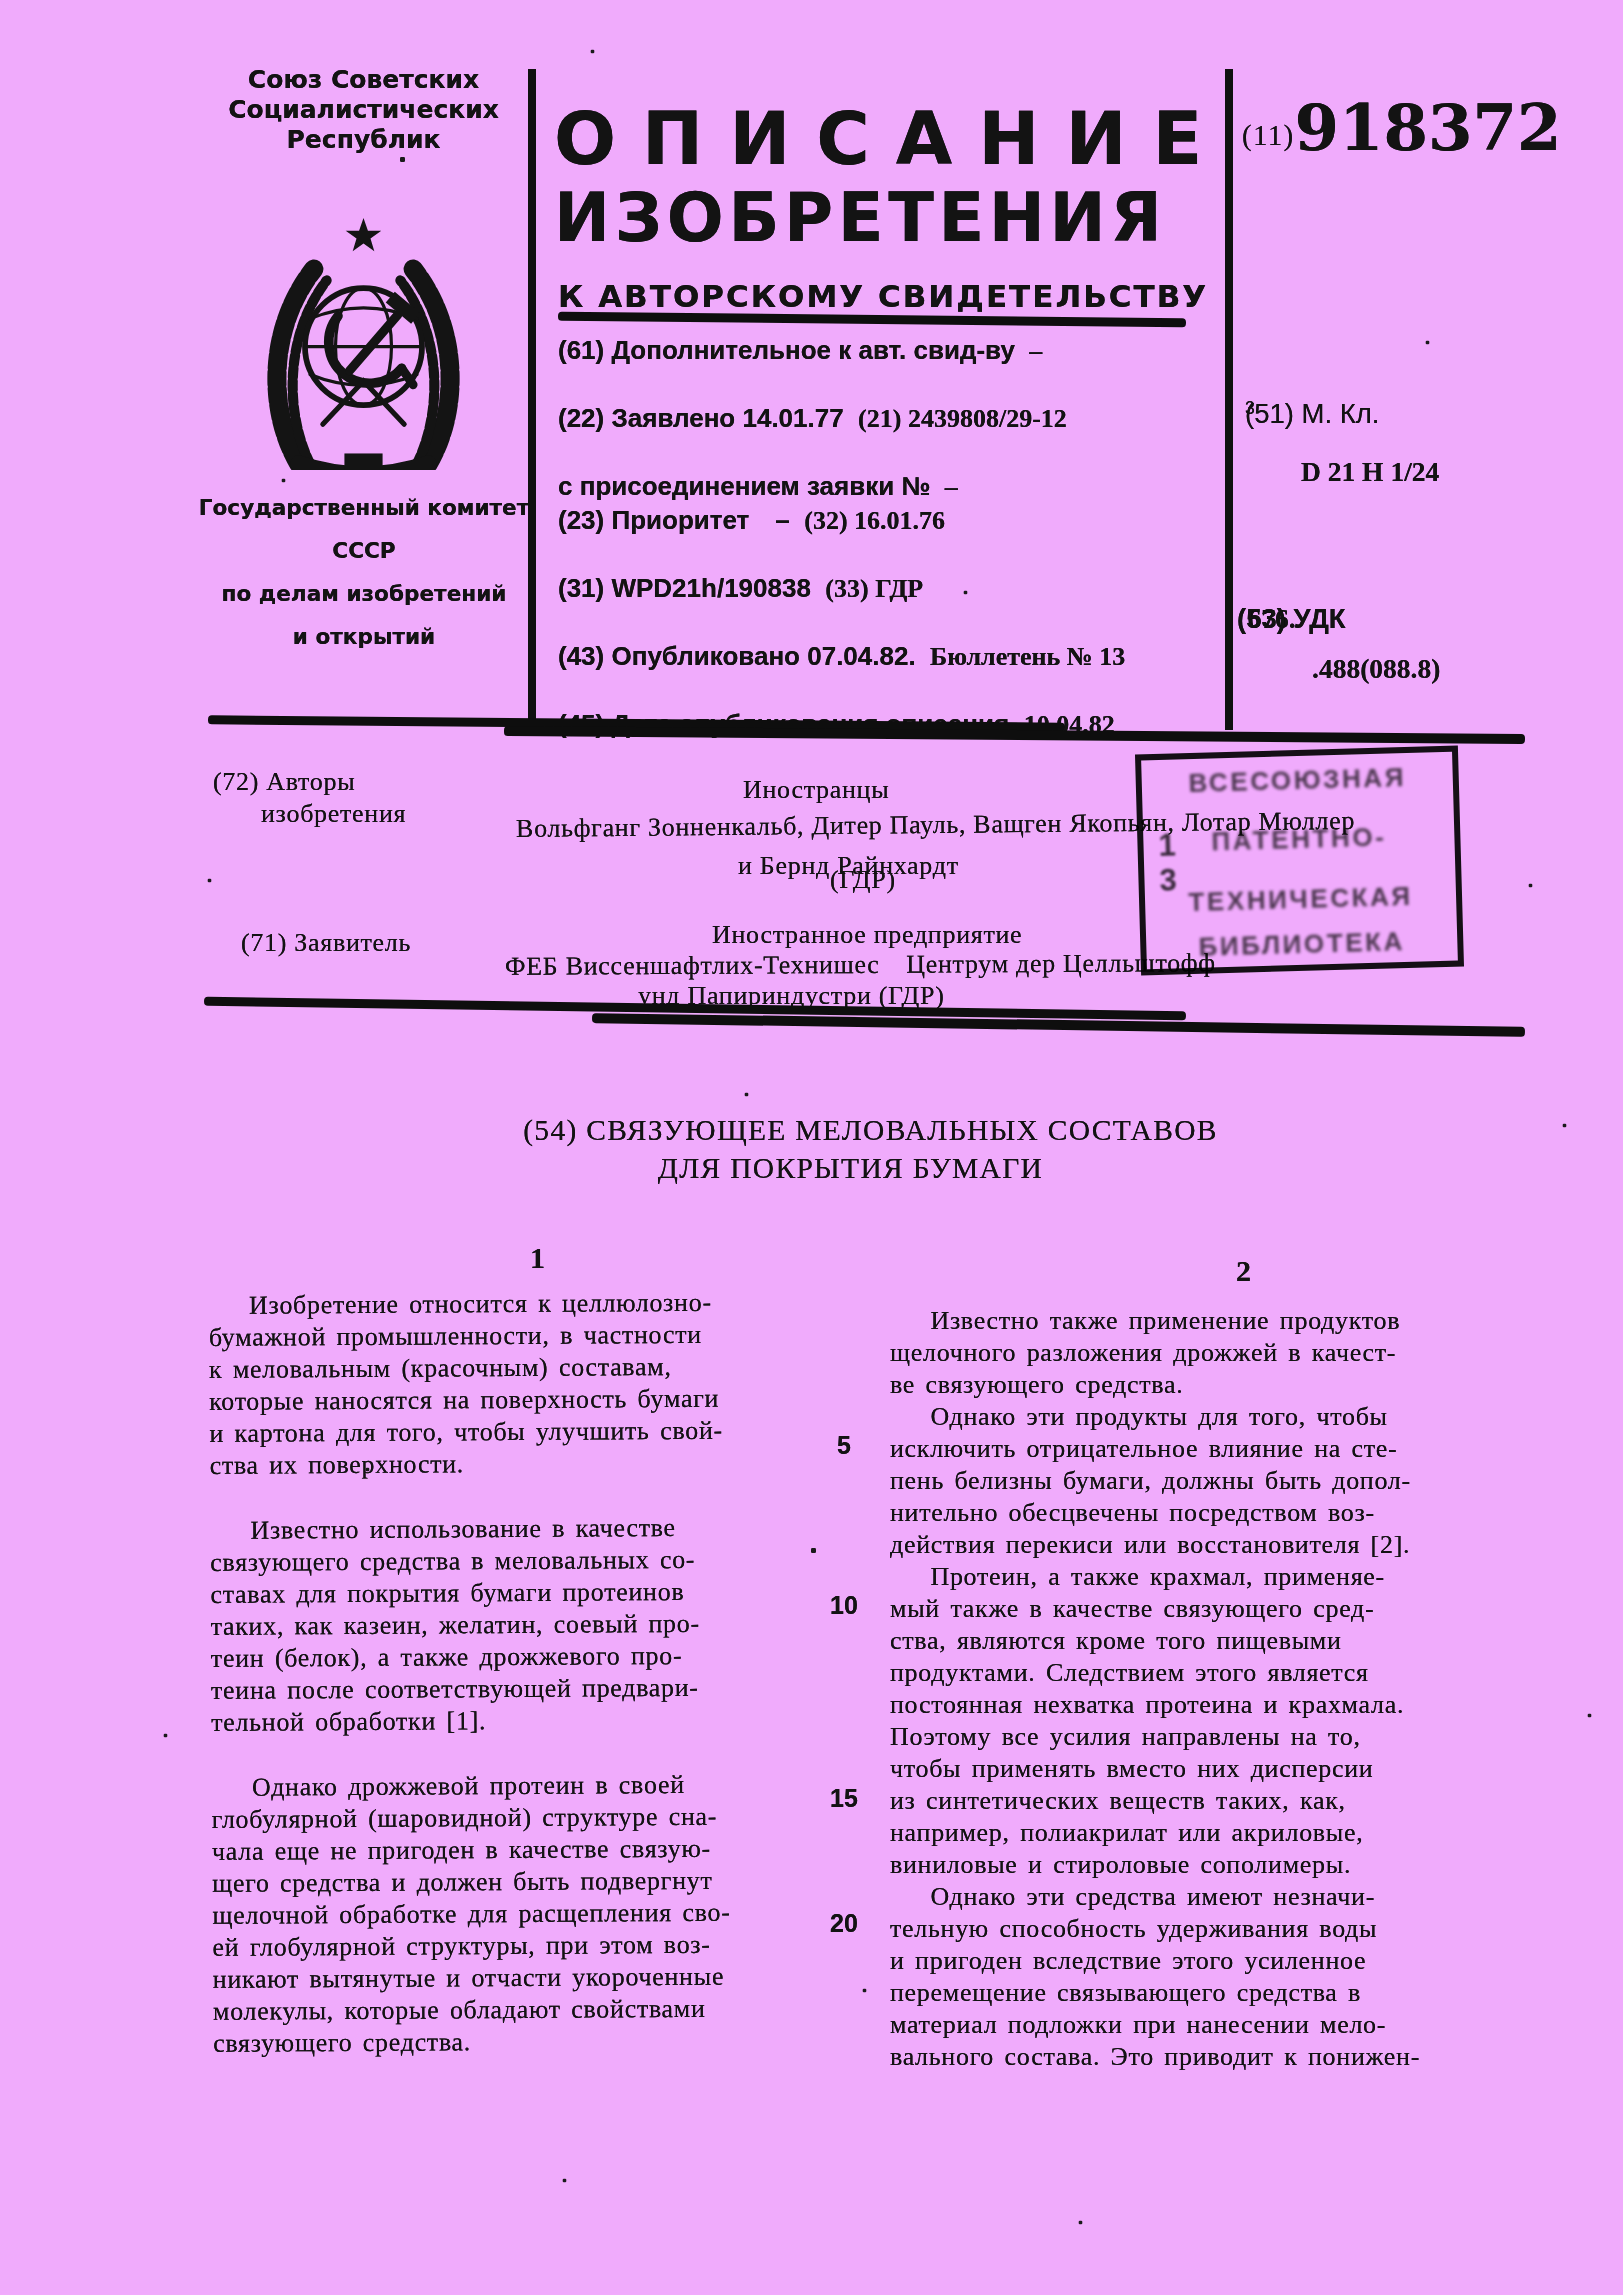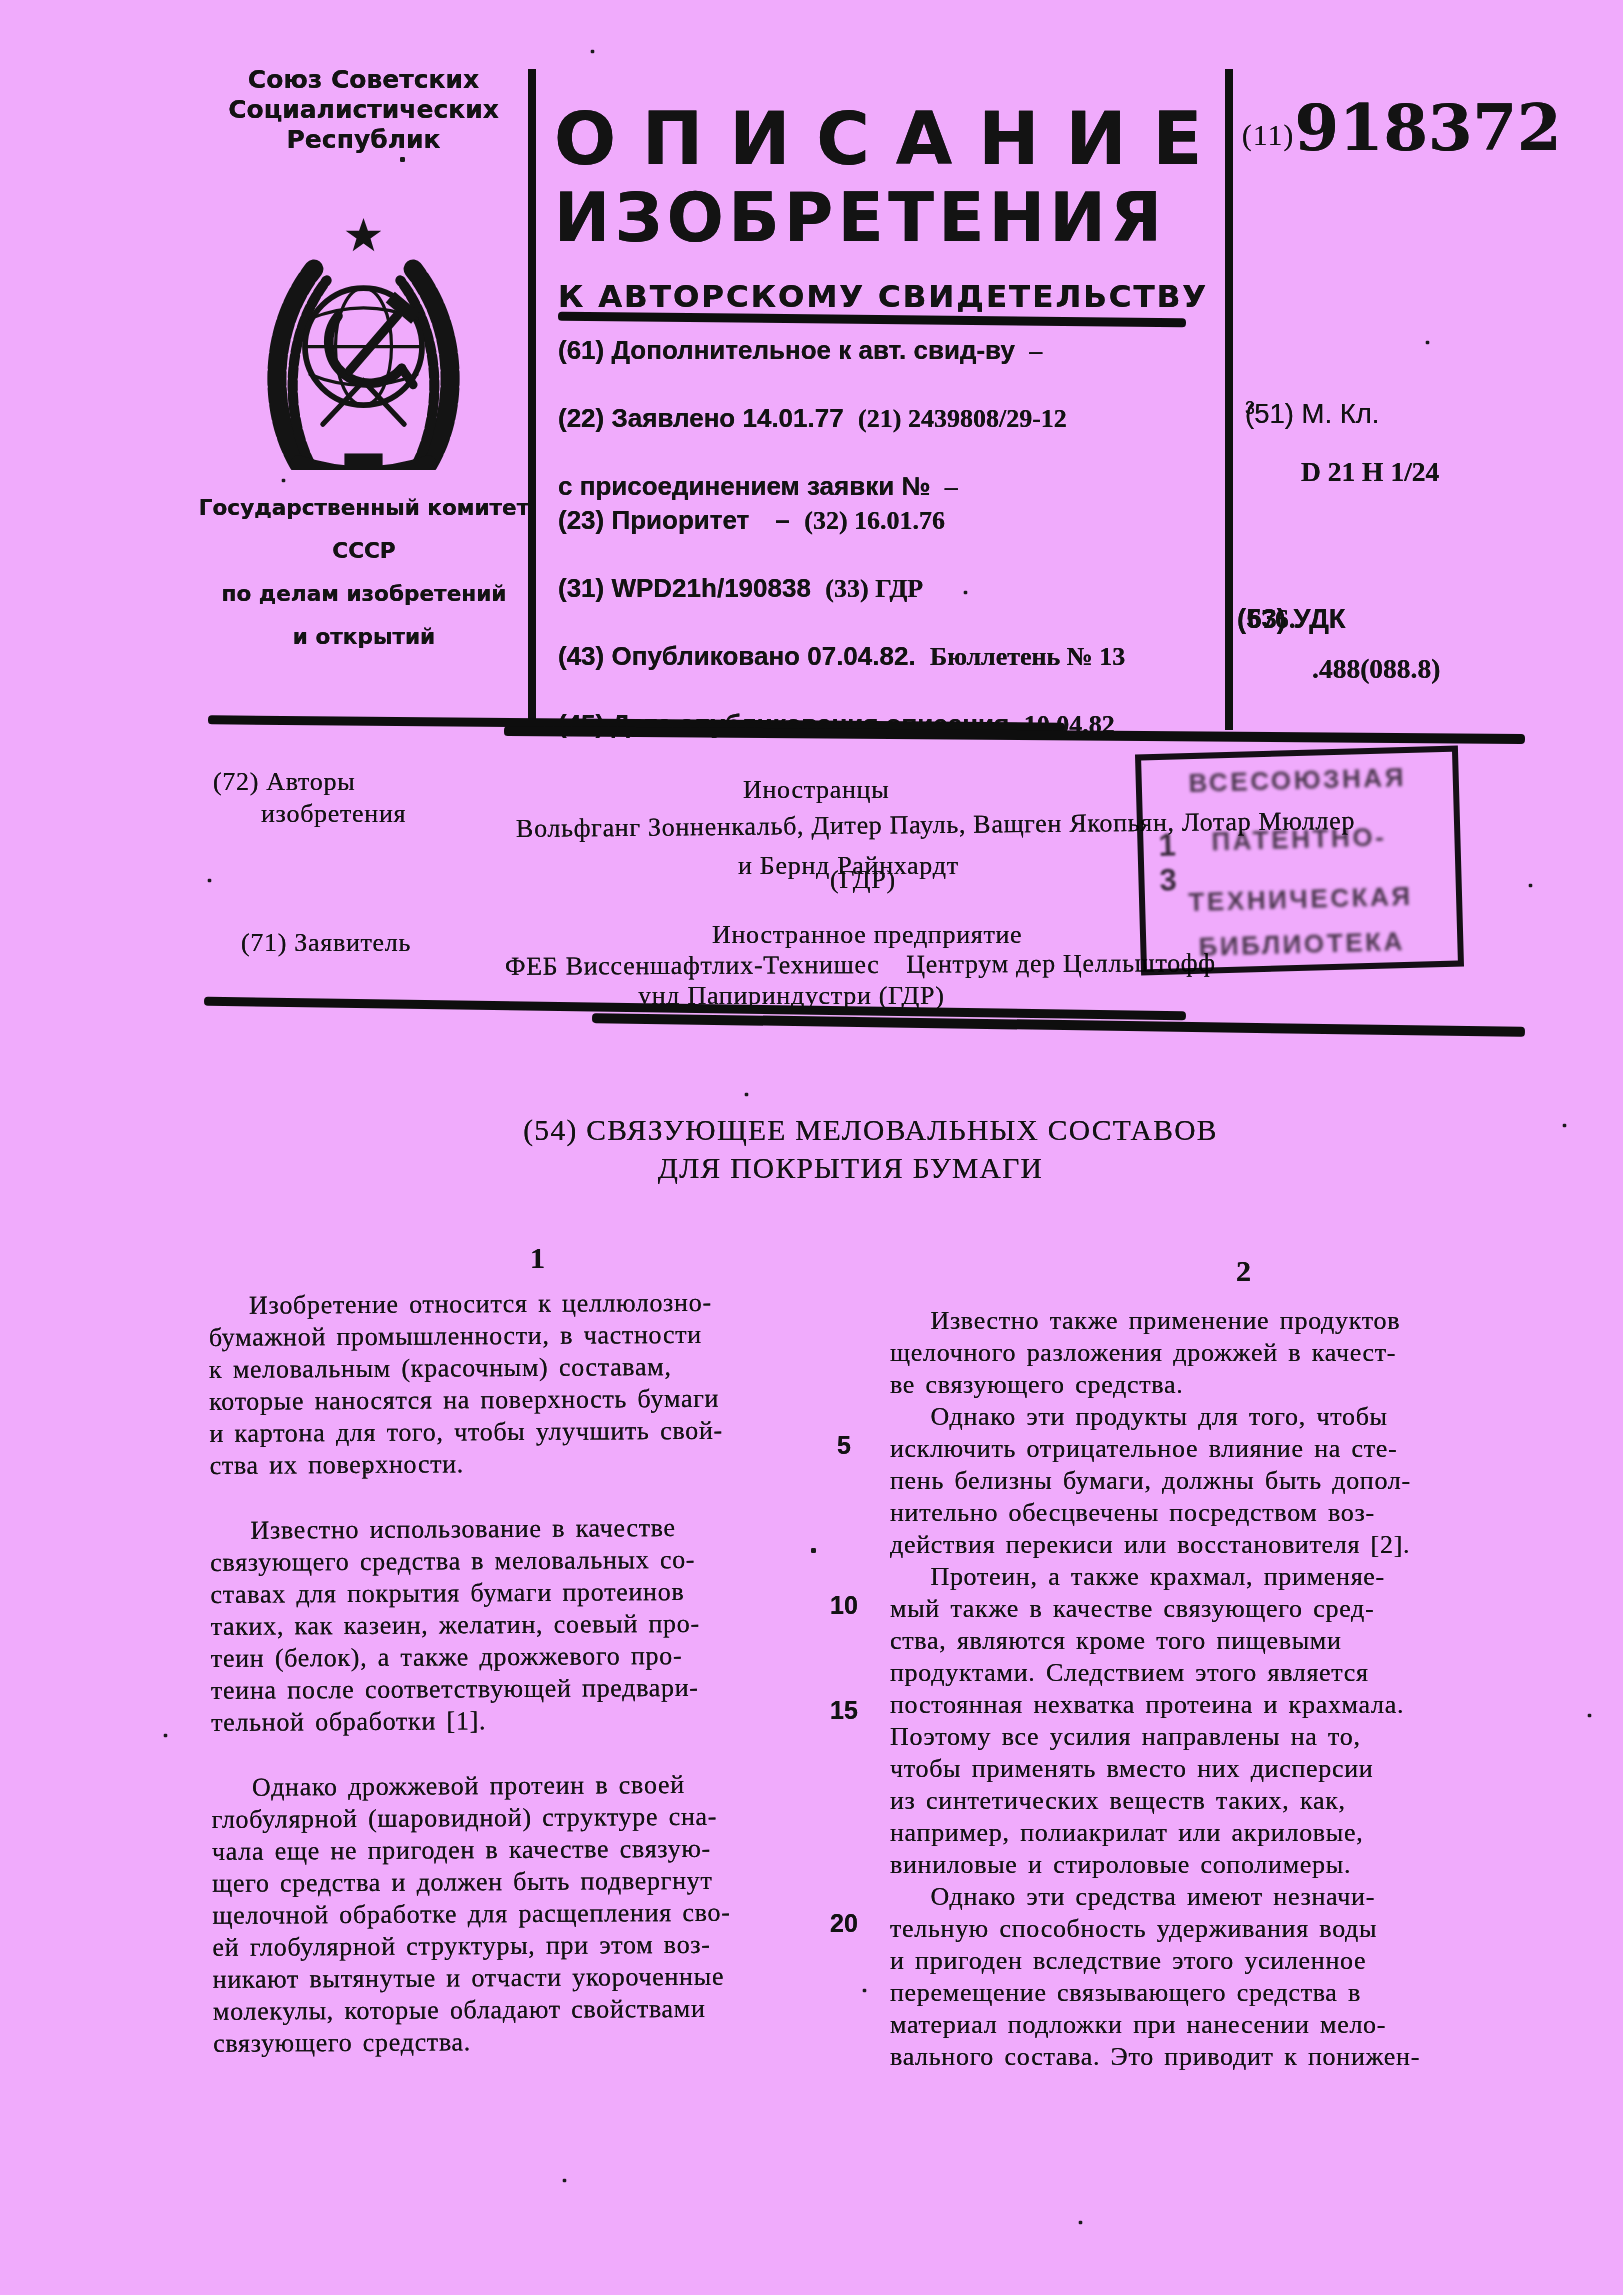--- a/index.html
+++ b/index.html
@@ -83,21 +83,21 @@
   .col2h{left:1236px;top:1254px;}
   .bodycol{font-size:26px;line-height:32px;letter-spacing:0.7px;word-spacing:3.3px;}
   .col1{left:211px;top:1288px;width:615px;transform:rotate(-.35deg);}
   .col1 .para{position:static;display:block;margin-bottom:33px;}
   .col2{left:890px;top:1305px;width:619px;}
   .bl{position:static;display:block;white-space:nowrap;text-shadow:0 0 0.5px rgba(0,0,0,.85);}
   .gnum{left:823px;width:42px;text-align:center;font-family:"Liberation Sans",sans-serif;
         font-weight:700;font-size:25px;}
   .gutter .gnum:nth-child(1){top:1431px;}
   .gutter .gnum:nth-child(2){top:1591px;}
-  .gutter .gnum:nth-child(3){top:1696px;text-align:center;}
+  .gutter .gnum:nth-child(3){top:1784px;text-align:center;}
   .gutter .gnum:nth-child(4){top:1909px;}
   
   .specks{left:0;top:0;width:0.7px;height:0.7px;background:transparent;border-radius:50%;
     box-shadow:402px 159px 0 2px #1a1a1a,592px 51px 0 1.3px #1a1a1a,965px 592px 0 1.3px #1a1a1a,
       209px 880px 0 1.3px #1a1a1a,1530px 885px 0 1.3px #1a1a1a,746px 1094px 0 1.3px #1a1a1a,
       1564px 1125px 0 1.3px #1a1a1a,367px 1469px 0 1.3px #1a1a1a,813px 1550px 0 2px #1a1a1a,
       165px 1735px 0 1.3px #1a1a1a,864px 1990px 0 1.3px #1a1a1a,1589px 1715px 0 1.3px #1a1a1a,
       564px 2180px 0 1.3px #1a1a1a,1080px 2222px 0 1.3px #1a1a1a,283px 480px 0 1.3px #1a1a1a,
       1427px 342px 0 1.3px #1a1a1a;}
 </style>

